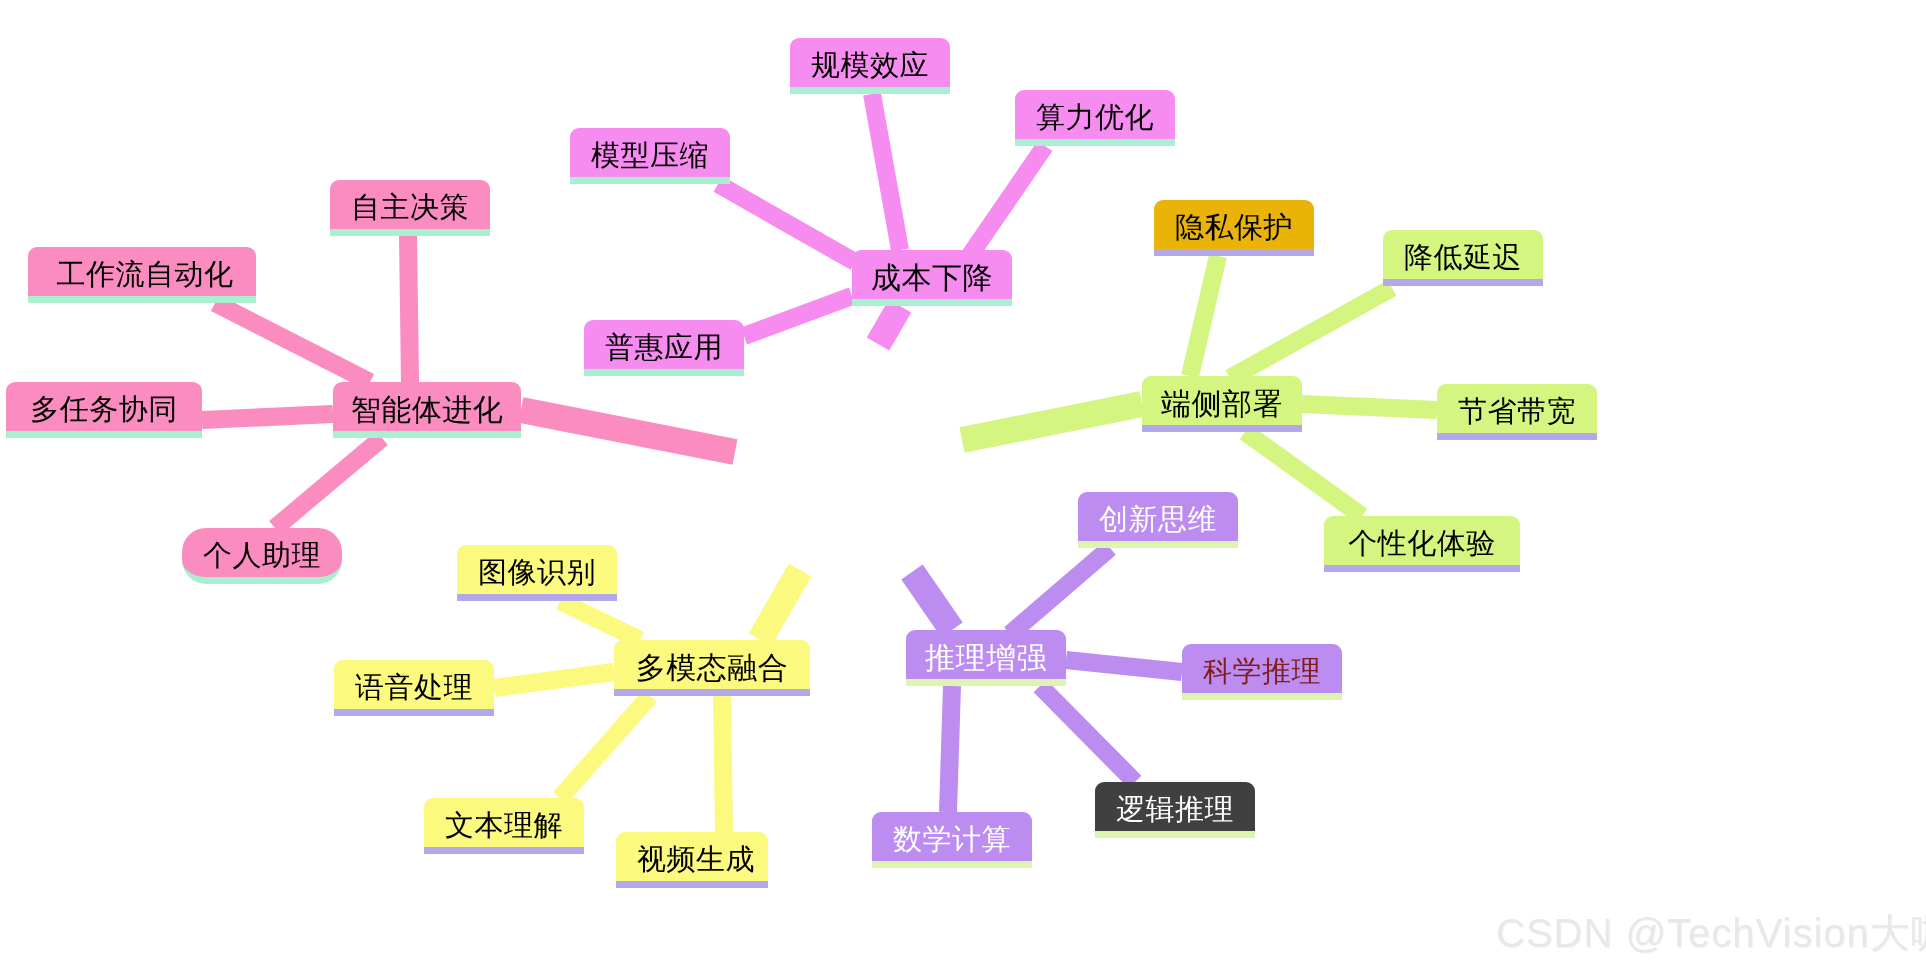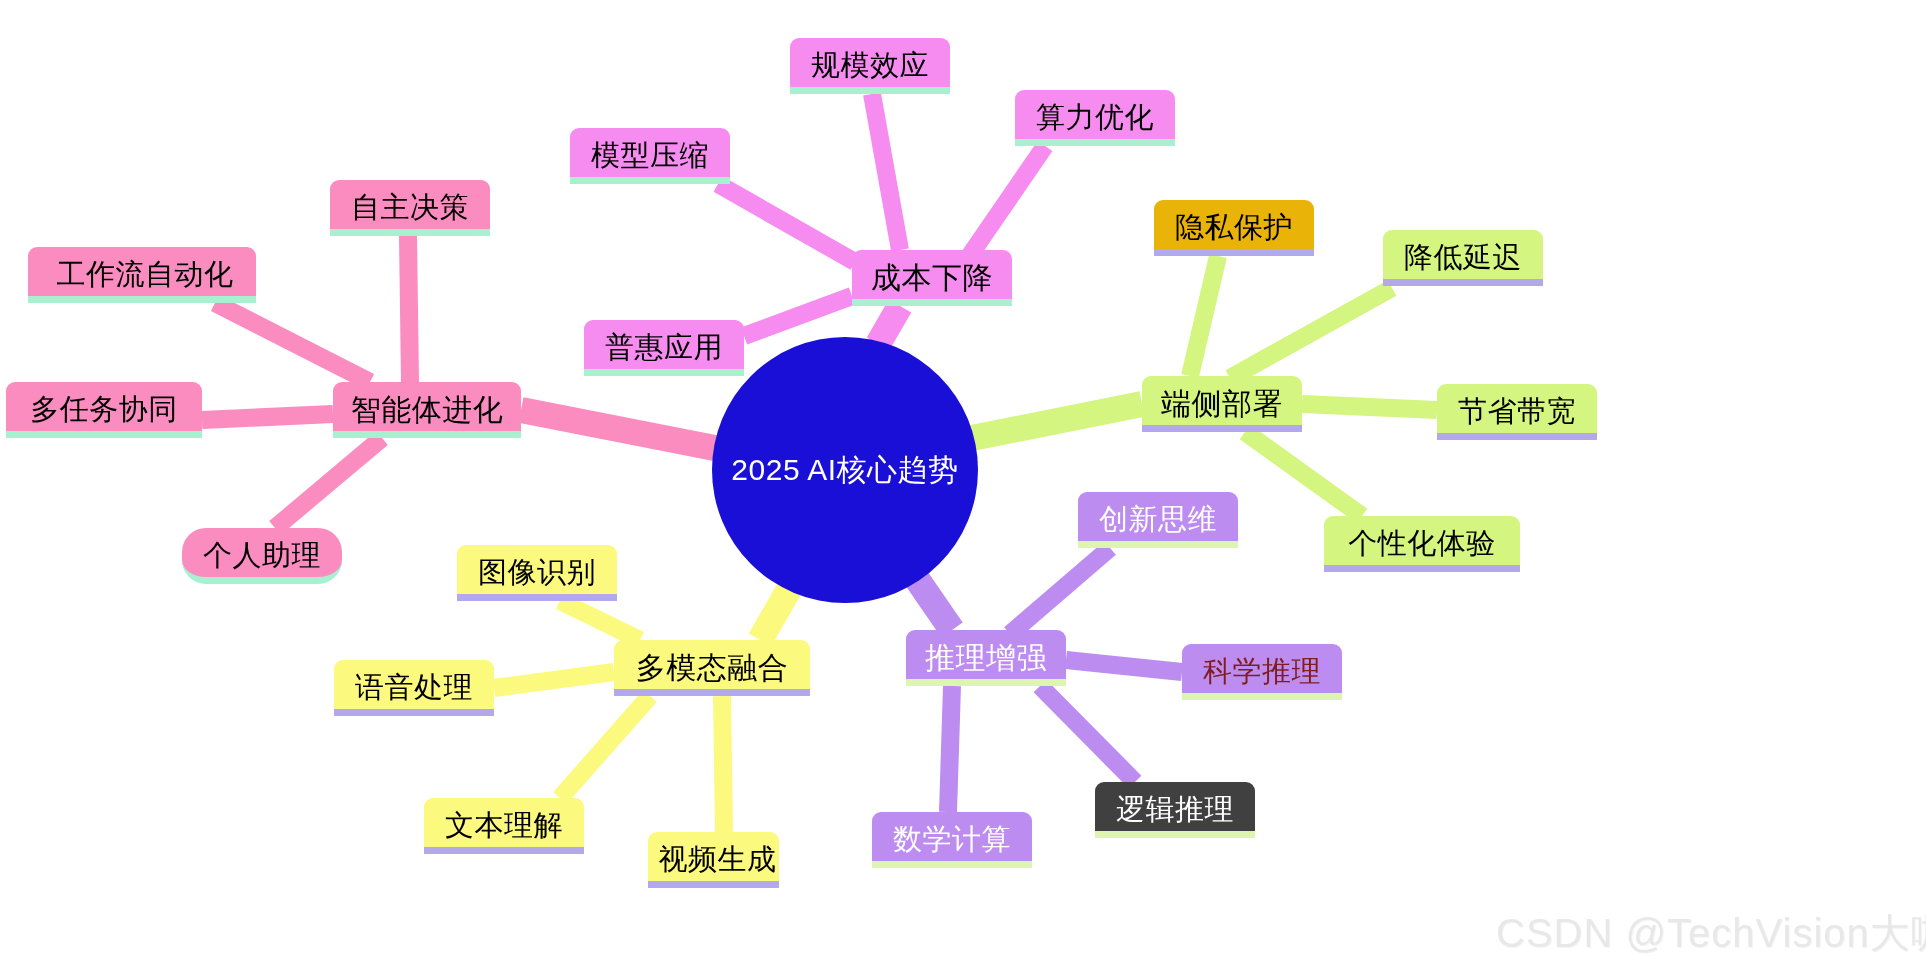--- a/index.html
+++ b/index.html
@@ -150,41 +150,38 @@
       </div>
       <div class="node level2" style="left: 457px; top: 545px; width: 160px; height: 56px; background: rgb(252, 249, 127); color: rgb(0, 0, 0); border-bottom: 7px solid rgb(180, 168, 236);">
         <span class="label">图像识别</span>
       </div>
       <div class="node level2" style="left: 334px; top: 660px; width: 160px; height: 56px; background: rgb(252, 249, 127); color: rgb(0, 0, 0); border-bottom: 7px solid rgb(180, 168, 236);">
         <span class="label">语音处理</span>
       </div>
       <div class="node level2" style="left: 424px; top: 798px; width: 160px; height: 56px; background: rgb(252, 249, 127); color: rgb(0, 0, 0); border-bottom: 7px solid rgb(180, 168, 236);">
         <span class="label">文本理解</span>
       </div>
-      <div class="node level2" style="left: 648px; top: 832px; width: 131px; height: 56px; background: rgb(252, 249, 127); color: rgb(0, 0, 0); border-bottom: 7px solid rgb(180, 168, 236); padding-left: 22px;">
+      <div class="node level2" style="left: 616px; top: 832px; width: 152px; height: 56px; background: rgb(252, 249, 127); color: rgb(0, 0, 0); border-bottom: 7px solid rgb(180, 168, 236); padding-left: 22px;">
         <span class="label">视频生成</span>
       </div>
       <div class="node level1" style="left: 906px; top: 630px; width: 160px; height: 56px; background: rgb(188, 140, 240); color: rgb(255, 255, 255); border-bottom: 7px solid rgb(221, 245, 176);">
         <span class="label">推理增强</span>
       </div>
       <div class="node level2" style="left: 1078px; top: 492px; width: 160px; height: 56px; background: rgb(188, 140, 240); color: rgb(255, 255, 255); border-bottom: 7px solid rgb(221, 245, 176);">
         <span class="label">创新思维</span>
       </div>
       <div class="node level2" style="left: 1182px; top: 644px; width: 160px; height: 56px; background: rgb(188, 140, 240); color: #7f1d1d; border-bottom: 7px solid rgb(221, 245, 176);">
         <span class="label">科学推理</span>
       </div>
       <div class="node level2" style="left: 1095px; top: 782px; width: 160px; height: 56px; background: #404040; color: rgb(255, 255, 255); border-bottom: 7px solid rgb(221, 245, 176);">
         <span class="label">逻辑推理</span>
       </div>
       <div class="node level2" style="left: 872px; top: 812px; width: 160px; height: 56px; background: rgb(188, 140, 240); color: rgb(255, 255, 255); border-bottom: 7px solid rgb(221, 245, 176);">
         <span class="label">数学计算</span>
       </div>
     </div>
 
-  <div class="center-node" id="center-node" style="left: 712px; top: 337px; width: 266px; height: 266px; background: rgb(26, 15, 214); color: rgb(255, 255, 255);">
-    <span class="label">2025 AI核心趋势</span>
-  </div>
 
   <div class="watermark" id="watermark" style="left: 1496px; top: 906px; color: rgb(232, 232, 232);">
     <span>CSDN @TechVision大咖圈</span>
   </div>
 
 </div>
 
 </body></html>

